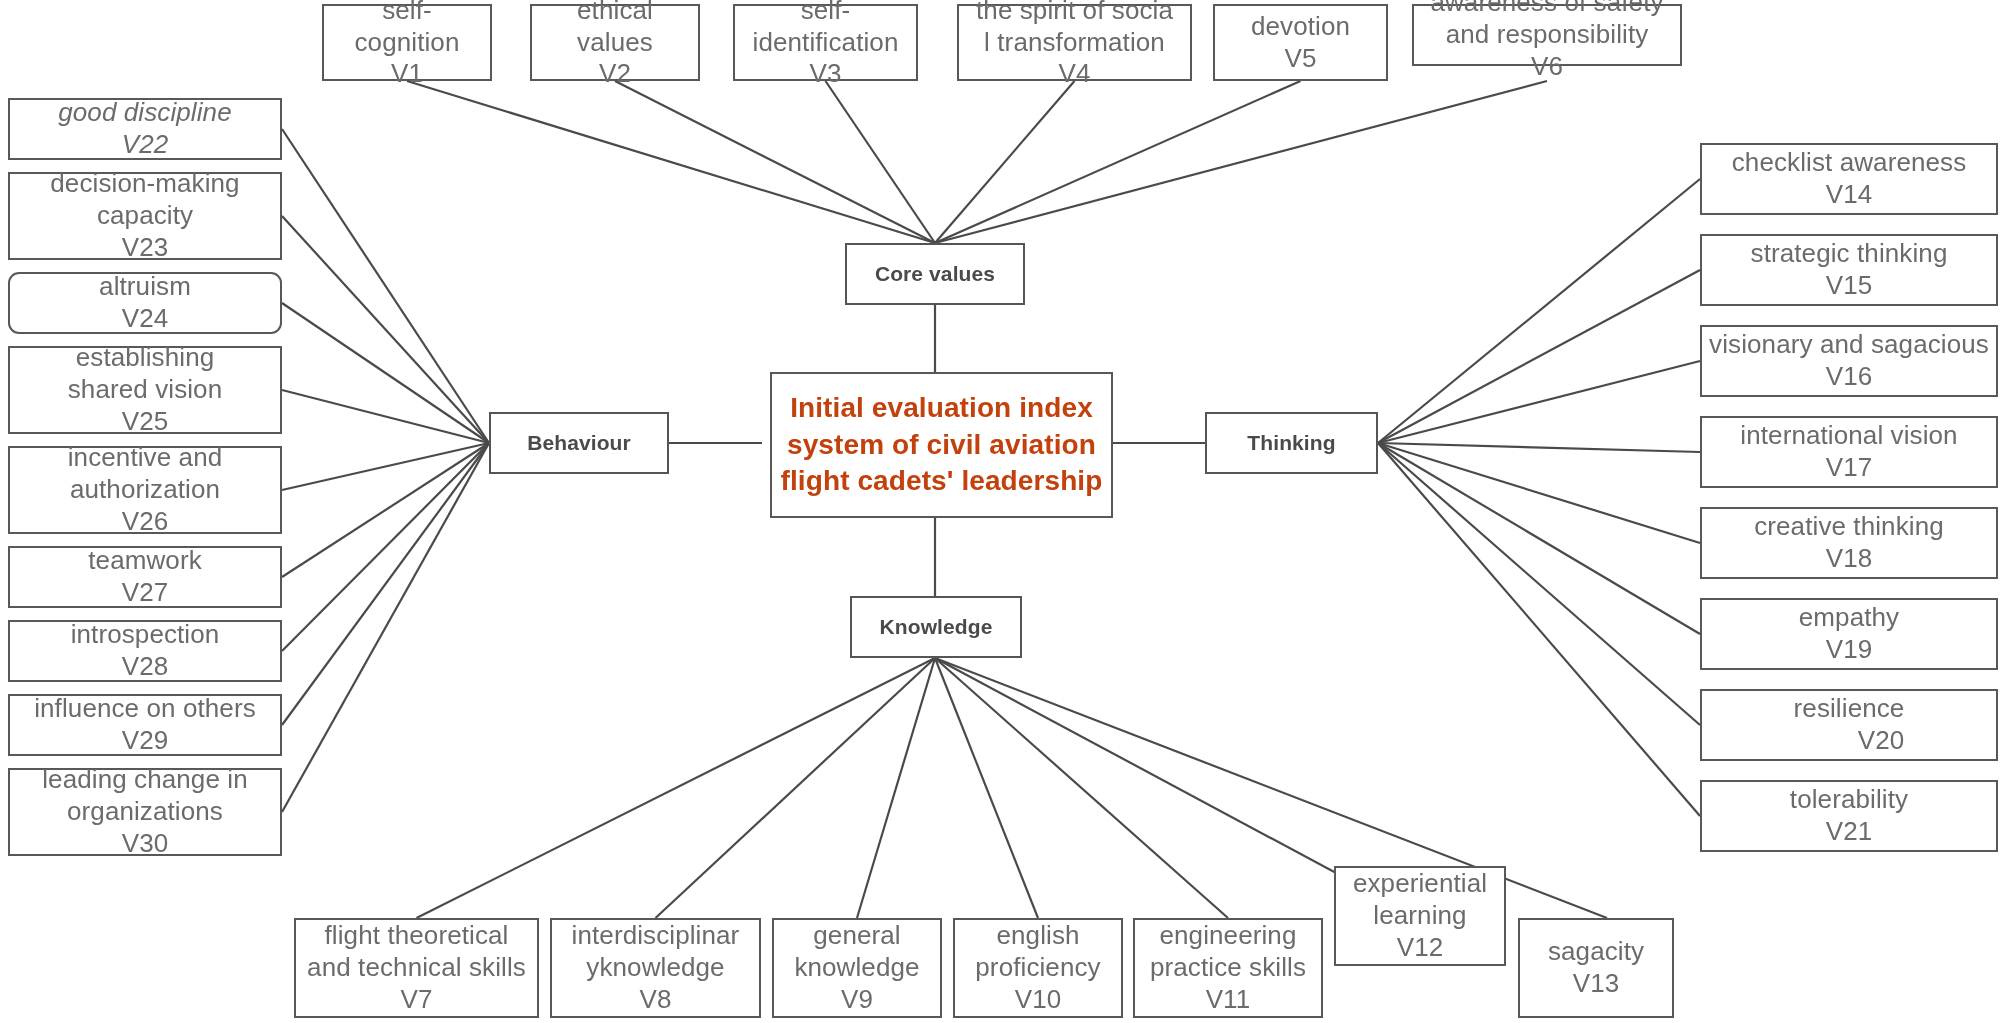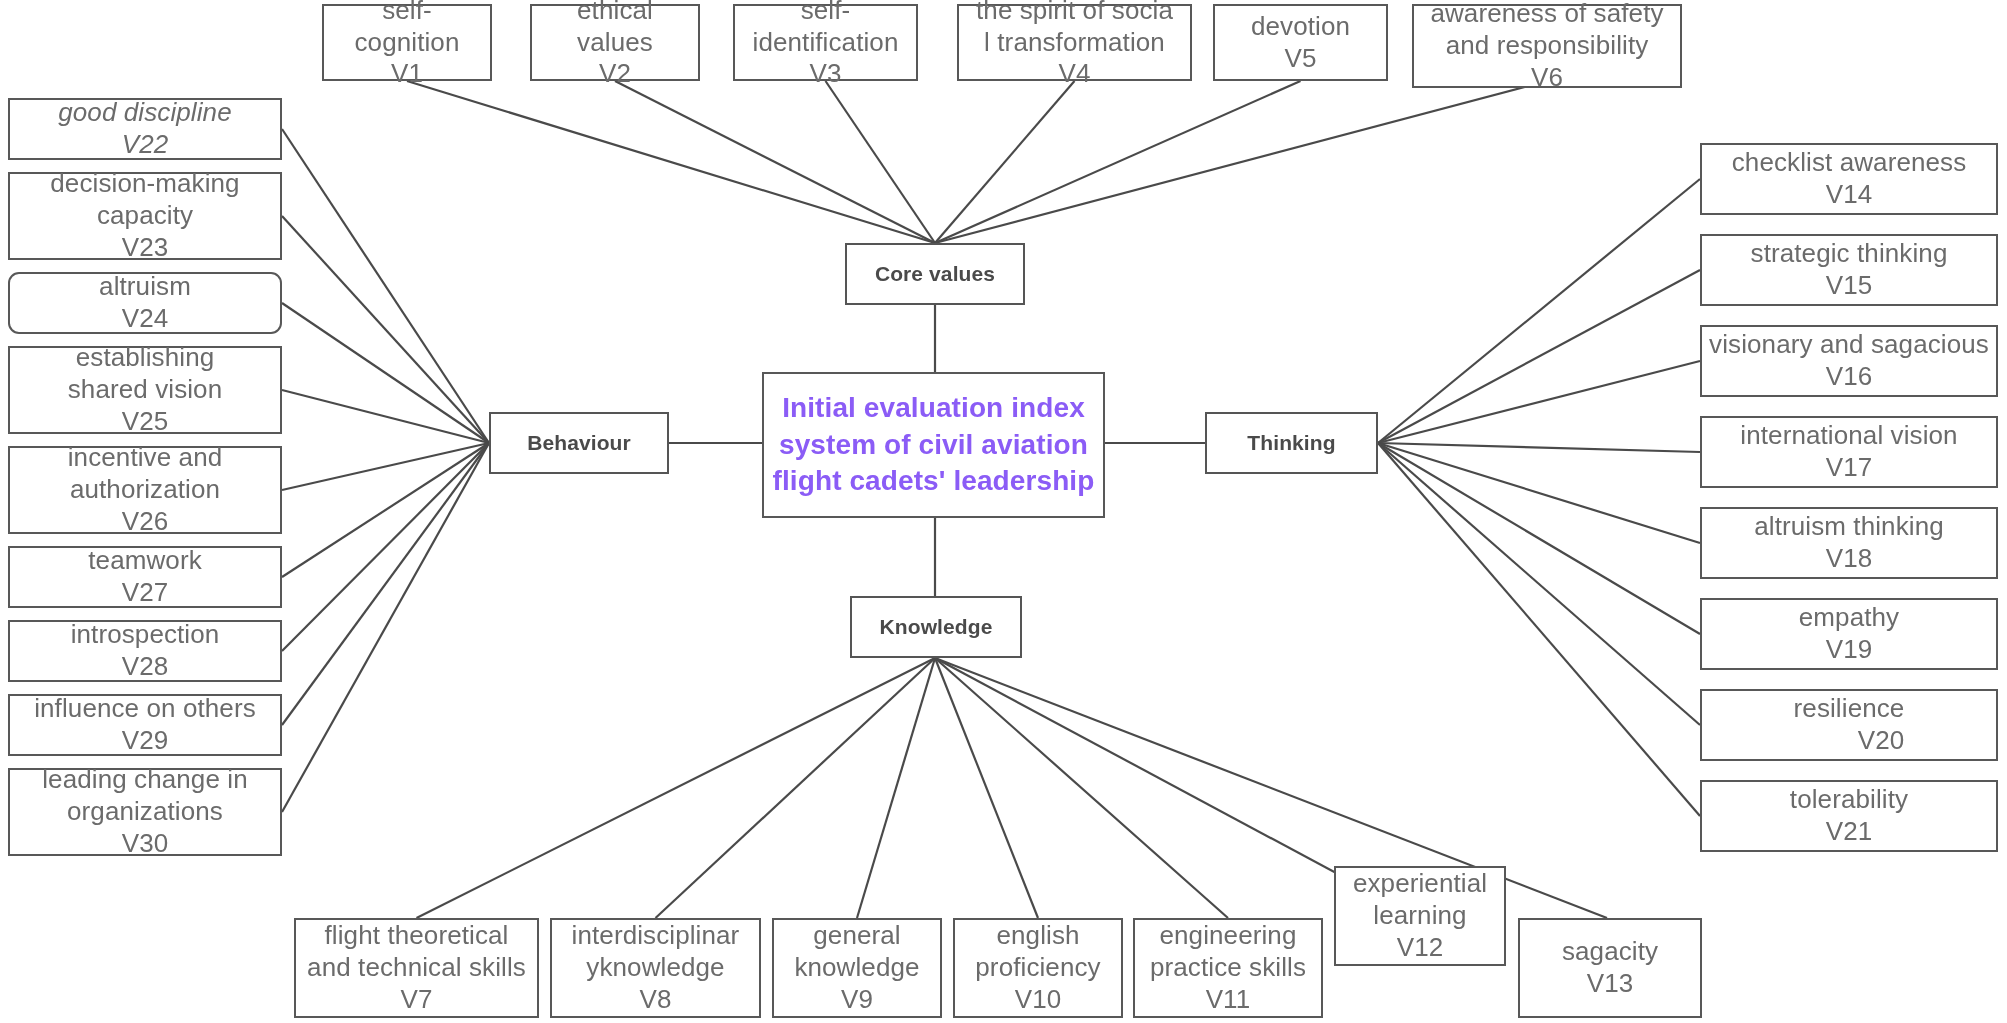--- a/index.html
+++ b/index.html
@@ -53,24 +53,25 @@
     padding: 0 6px;
     white-space: pre-line;
   }
   .node.core {
     color: #4a4a4a;
     font-weight: bold;
     border-color: #555555;
     font-size: 21px;
   }
   .node.root {
-    color: #8b5cf6;
+    color: #c2410c;
     font-weight: bold;
     font-size: 28px;
     line-height: 1.3;
+    margin-left: 8px;
   }
 </style>
 </head>
 <body>
 
 <div id="diagram-root">
   <svg id="edge-layer" viewBox="0 0 2007 1023">
       <line x1="935" y1="305" x2="935" y2="372"></line>
       <line x1="935" y1="518" x2="935" y2="596"></line>
       <line x1="669" y1="443" x2="762" y2="443"></line>
@@ -141,21 +142,21 @@
       </div>
       <div class="node leaf" style="left: 957px; top: 4px; width: 235px; height: 77px;">
         <span class="label">the spirit of socia
 l transformation
 V4</span>
       </div>
       <div class="node leaf" style="left: 1213px; top: 4px; width: 175px; height: 77px;">
         <span class="label">devotion
 V5</span>
       </div>
-      <div class="node leaf" style="left: 1412px; top: 4px; width: 270px; height: 84px;">
+      <div class="node leaf" style="left: 1412px; top: 4px; width: 270px; height: 62px;">
         <span class="label">awareness of safety
 and responsibility
 V6</span>
       </div>
       <div class="node leaf" style="left: 294px; top: 918px; width: 245px; height: 100px;">
         <span class="label">flight theoretical
 and technical skills
 V7</span>
       </div>
       <div class="node leaf" style="left: 550px; top: 918px; width: 211px; height: 100px;">
@@ -176,42 +177,42 @@
       <div class="node leaf" style="left: 1133px; top: 918px; width: 190px; height: 100px;">
         <span class="label">engineering
 practice skills
 V11</span>
       </div>
       <div class="node leaf" style="left: 1334px; top: 866px; width: 172px; height: 100px;">
         <span class="label">experiential
 learning
 V12</span>
       </div>
-      <div class="node leaf" style="left: 1518px; top: 918px; width: 184px; height: 100px;">
+      <div class="node leaf" style="left: 1518px; top: 918px; width: 156px; height: 100px;">
         <span class="label">sagacity
 V13</span>
       </div>
       <div class="node leaf" style="left: 1700px; top: 143px; width: 298px; height: 72px;">
         <span class="label">checklist awareness
 V14</span>
       </div>
       <div class="node leaf" style="left: 1700px; top: 234px; width: 298px; height: 72px;">
         <span class="label">strategic thinking
 V15</span>
       </div>
       <div class="node leaf" style="left: 1700px; top: 325px; width: 298px; height: 72px;">
         <span class="label">visionary and sagacious
 V16</span>
       </div>
       <div class="node leaf" style="left: 1700px; top: 416px; width: 298px; height: 72px;">
         <span class="label">international vision
 V17</span>
       </div>
       <div class="node leaf" style="left: 1700px; top: 507px; width: 298px; height: 72px;">
-        <span class="label">altruism thinking
+        <span class="label">creative thinking
 V18</span>
       </div>
       <div class="node leaf" style="left: 1700px; top: 598px; width: 298px; height: 72px;">
         <span class="label">empathy
 V19</span>
       </div>
       <div class="node leaf" style="left: 1700px; top: 689px; width: 298px; height: 72px; text-align: right;">
         <span class="label">resilience
 V20</span>
       </div>

